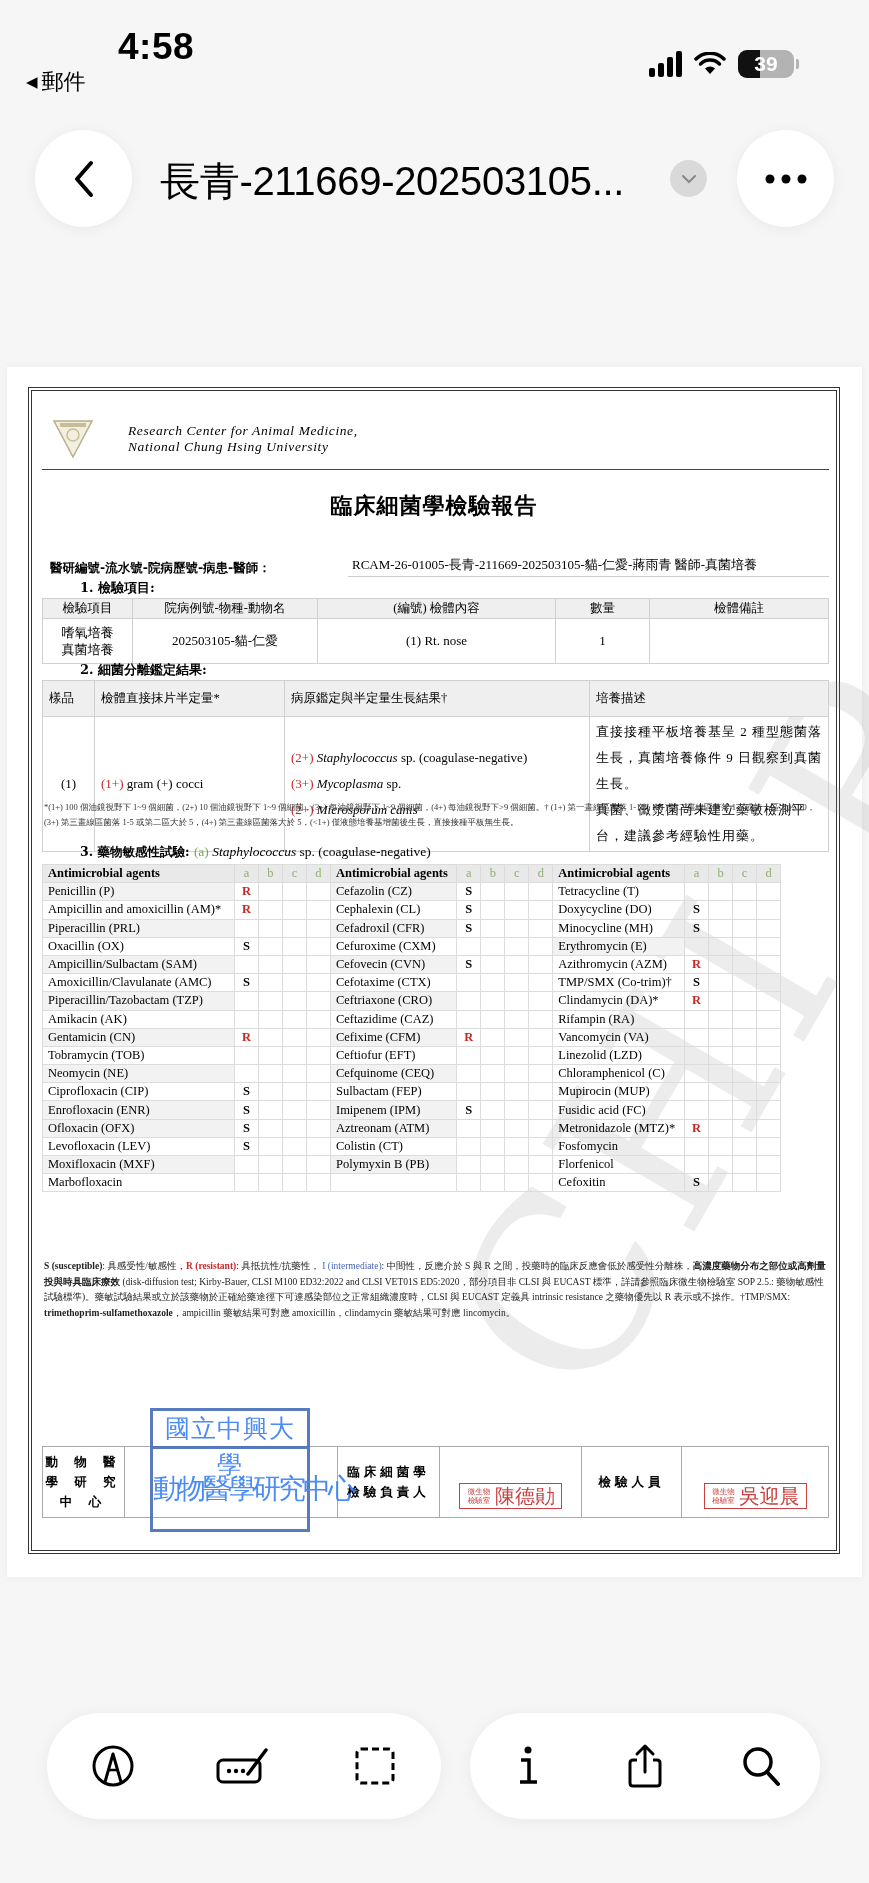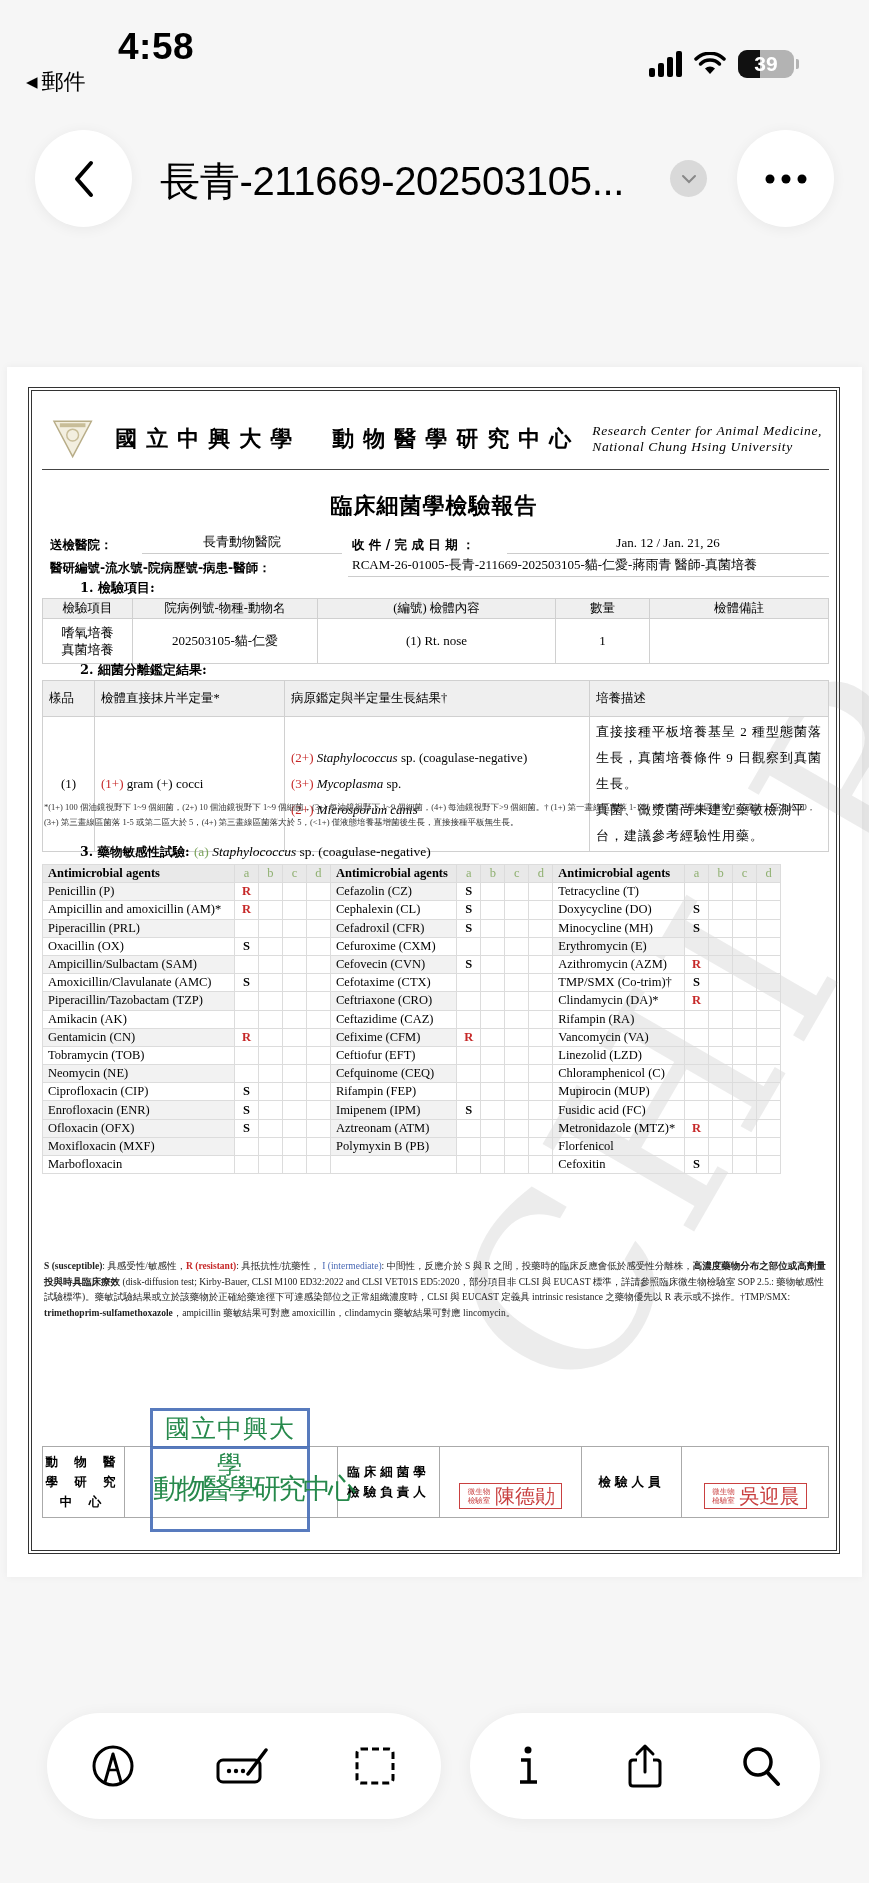--- a/index.html
+++ b/index.html
@@ -73,21 +73,21 @@
   .t3 .blank { width: 24px; }
 
   .footnote2 { position: absolute; left: 12px; top: 868px; width: 785px; font-size: 9.5px; line-height: 15.5px; color: #222; }
 
   .sig-table { left: 10px; top: 1055px; width: 787px; height: 72px; font-size: 13px; border-radius: 9px; }
   .sig-table td { border: 1px solid #aaa; text-align: center; vertical-align: middle; font-weight: 700; font-family: "DejaVu Serif", serif; font-size: 12.5px; letter-spacing: 4px; line-height: 20px; }
   .seal-red { display: inline-flex; align-items: center; border: 1.5px solid #c94040; color: #c94040; padding: 2px 6px; font-family: "DejaVu Serif", serif; letter-spacing: 0; margin-top: 28px; }
   .seal-red .small { font-size: 7.5px; line-height: 9px; margin-right: 3px; font-weight: normal; }
   .seal-red .big { font-size: 20px; font-weight: normal; }
 
-  .stamp { position: absolute; left: 118px; top: 1017px; width: 160px; height: 124px; border: 3px solid #4a70b8; color: #15803d; font-family: "DejaVu Serif", serif; opacity: 0.92; }
+  .stamp { position: absolute; left: 118px; top: 1017px; width: 160px; height: 124px; border: 3px solid #4a70b8; color: #3b82f6; font-family: "DejaVu Serif", serif; opacity: 0.92; }
   .stamp .top { height: 38px; border-bottom: 3px solid #4a70b8; font-size: 25px; text-align: center; line-height: 36px; letter-spacing: 1px; }
   .stamp .bottom { font-size: 28px; text-align: center; line-height: 80px; letter-spacing: -3px; white-space: nowrap; }
 
   .watermark { position: absolute; left: 130px; top: 220px; font-size: 240px; color: rgba(140,140,140,0.17); transform: rotate(-60deg); font-family: "DejaVu Serif", serif; pointer-events: none; letter-spacing: 10px; white-space: nowrap; }
 
   
   .toolbar-pill { position: absolute; top: 1713px; height: 106px; background: #fff; border-radius: 53px; box-shadow: 0 2px 16px rgba(0,0,0,0.06); display: flex; align-items: center; justify-content: space-around; }
   .pill-left { left: 47px; width: 394px; }
   .pill-right { left: 470px; width: 350px; }
   .tb-btn { width: 60px; height: 60px; display: flex; align-items: center; justify-content: center; }
@@ -142,36 +142,29 @@
   <div class="frame serif">
 
     <div class="watermark">CHI RCAM</div>
 
     <div class="hdr">
       <svg class="logo" viewBox="0 0 42 40">
         <path d="M2 2 L40 2 L21 38 Z" fill="#f3efe0" stroke="#b8ad88" stroke-width="1.5"></path>
         <rect x="8" y="4" width="26" height="4" fill="#c8bd98"></rect>
         <circle cx="21" cy="16" r="6" fill="none" stroke="#c8bd98" stroke-width="1.5"></circle>
       </svg>
-      <span class="hdr-cn">國立中興大學　動物醫學研究中心</span>
       <span class="hdr-en">
         <span>Research Center for Animal Medicine,</span><br>
         <span>National Chung Hsing University</span>
       </span>
     </div>
     <div class="hdr-rule"></div>
 
     <div class="report-title">臨床細菌學檢驗報告</div>
 
-    <div class="meta-row" style="top:142px;">
-      <span class="meta-label" style="width:92px;">送檢醫院：</span>
-      <span class="meta-val" style="width:200px;">長青動物醫院</span>
-      <span class="meta-label" style="width:165px; padding-left:10px;">收 件 / 完 成 日 期 ：</span>
-      <span class="meta-val" style="width:322px;">Jan. 12 / Jan. 21, 26</span>
-    </div>
     <div class="meta-row" style="top:165px;">
       <span class="meta-label" style="width:298px;">醫研編號-流水號-院病歷號-病患-醫師：</span>
       <span class="meta-val" style="width:481px; text-align:left; padding-left:4px;">RCAM-26-01005-長青-211669-202503105-貓-仁愛-蔣雨青 醫師-真菌培養</span>
     </div>
 
     <div class="sec-title" style="top:188px;">1. 檢驗項目:</div>
     <table class="t1">
       <tbody>
           <tr>
         <th style="width:90px">檢驗項目</th>
@@ -429,21 +422,21 @@
             <td class="blank"></td>
             <td class="blank"></td>
             <td class="blank"></td>
           </tr>
           <tr>
             <td class="agent">Ciprofloxacin (CIP)</td>
             <td class="res">S</td>
             <td class="blank"></td>
             <td class="blank"></td>
             <td class="blank"></td>
-            <td class="agent">Rifampin (FEP)</td>
+            <td class="agent">Sulbactam (FEP)</td>
             <td class="res"></td>
             <td class="blank"></td>
             <td class="blank"></td>
             <td class="blank"></td>
             <td class="agent">Mupirocin (MUP)</td>
             <td class="res"></td>
             <td class="blank"></td>
             <td class="blank"></td>
             <td class="blank"></td>
           </tr>
@@ -470,20 +463,37 @@
             <td class="blank"></td>
             <td class="blank"></td>
             <td class="blank"></td>
             <td class="agent shade">Aztreonam (ATM)</td>
             <td class="res"></td>
             <td class="blank"></td>
             <td class="blank"></td>
             <td class="blank"></td>
             <td class="agent">Metronidazole (MTZ)*</td>
             <td class="res R">R</td>
+            <td class="blank"></td>
+            <td class="blank"></td>
+            <td class="blank"></td>
+          </tr>
+          <tr>
+            <td class="agent">Levofloxacin (LEV)</td>
+            <td class="res">S</td>
+            <td class="blank"></td>
+            <td class="blank"></td>
+            <td class="blank"></td>
+            <td class="agent">Colistin (CT)</td>
+            <td class="res"></td>
+            <td class="blank"></td>
+            <td class="blank"></td>
+            <td class="blank"></td>
+            <td class="agent">Fosfomycin</td>
+            <td class="res"></td>
             <td class="blank"></td>
             <td class="blank"></td>
             <td class="blank"></td>
           </tr>
           <tr>
             <td class="agent shade">Moxifloxacin (MXF)</td>
             <td class="res"></td>
             <td class="blank"></td>
             <td class="blank"></td>
             <td class="blank"></td>

